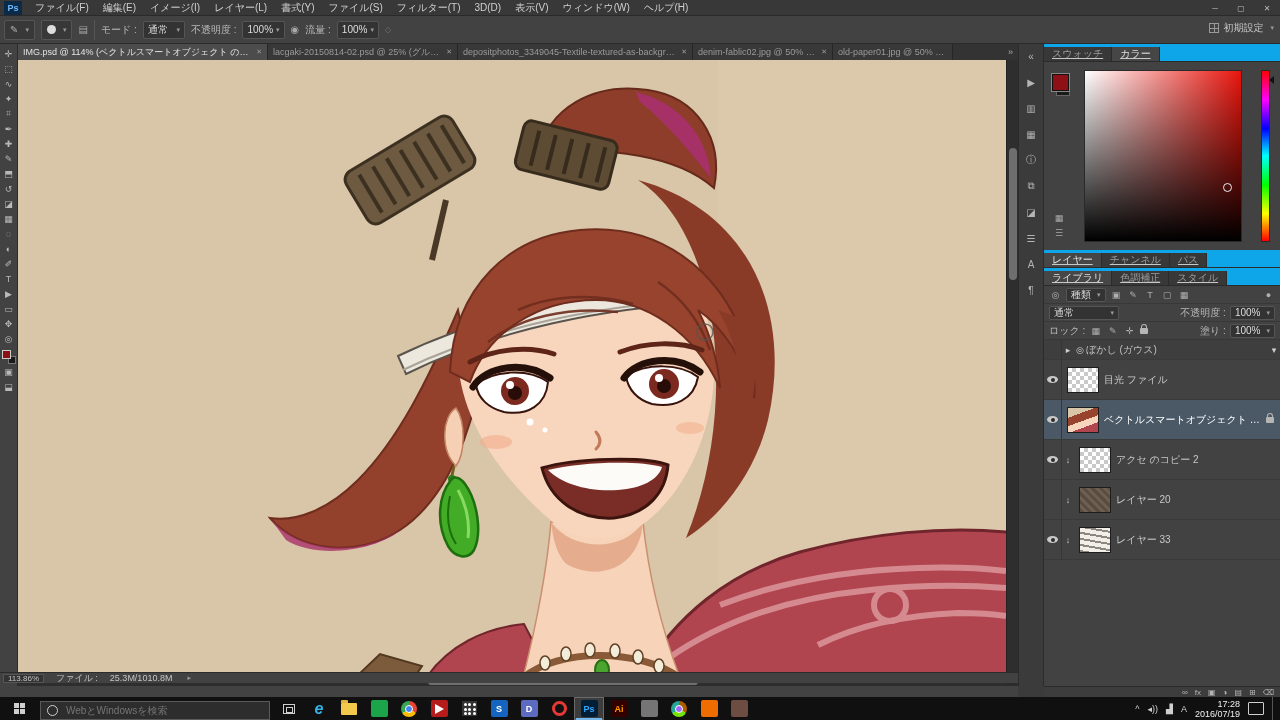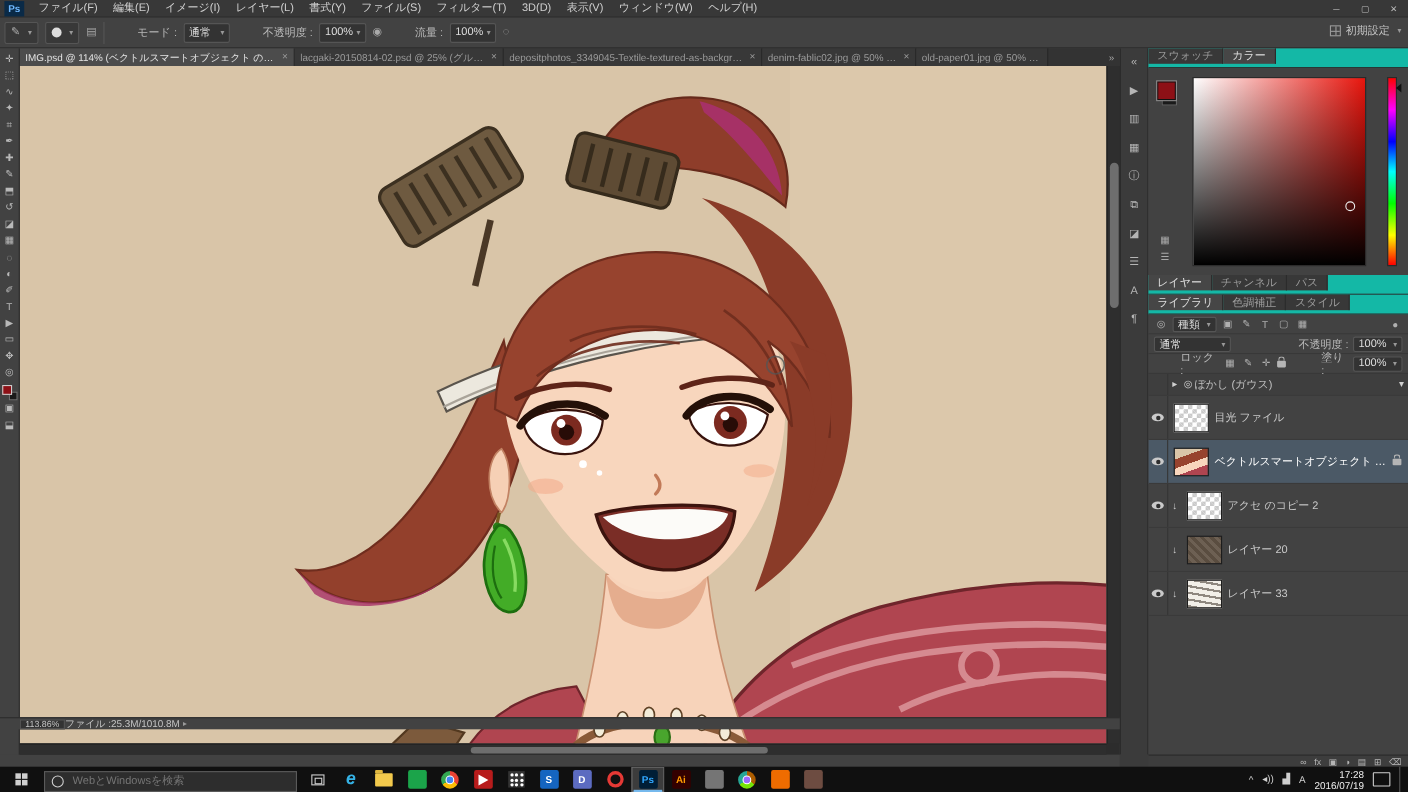--- a/index.html
+++ b/index.html
@@ -9,21 +9,21 @@
   
   #menubar{position:absolute;left:0;top:0;width:1280px;height:16px;background:#383838;border-bottom:1px solid #2a2a2a;display:flex;align-items:center;font-size:10px;color:#cfcfcf;}
   .pslogo{width:18px;height:14px;background:#0a2a47;color:#6fb8ff;font-size:9px;font-weight:bold;display:flex;align-items:center;justify-content:center;margin:0 6px 0 4px;}
   .menuitem{padding:0 7px;line-height:16px;cursor:default;}
   #winctrl{position:absolute;right:0;top:0;display:flex;}
   #winctrl span{width:26px;height:16px;display:flex;align-items:center;justify-content:center;font-size:8px;color:#bbb;}
 
   
   #optionsbar{position:absolute;left:0;top:16px;width:1280px;height:28px;background:#424242;border-bottom:1px solid #2b2b2b;display:flex;align-items:center;font-size:10px;gap:6px;padding-left:4px;}
   .optbox{background:#383838;border:1px solid #555;height:20px;display:flex;align-items:center;padding:0 5px;gap:4px;border-radius:2px;}
-  .optlabel{color:#b8b8b8;margin-left:24px;}
+  .optlabel{color:#b8b8b8;}
   .optval{background:#333;border:1px solid #555;height:18px;min-width:42px;display:flex;align-items:center;justify-content:space-between;padding:0 4px;border-radius:2px;color:#ddd;}
   .caret{font-size:7px;color:#999;margin-left:3px;}
   .opticon{color:#aaa;font-size:10px;}
   .brushdot{width:9px;height:9px;border-radius:50%;background:#ddd;}
   .vsep{width:1px;height:20px;background:#555;}
   #workspace{position:absolute;right:6px;top:21px;display:flex;align-items:center;gap:4px;font-size:10px;color:#c5c5c5;}
   #workspace .grid{width:10px;height:10px;border:1px solid #999;background:linear-gradient(#999,#999) 50% 0/1px 100% no-repeat,linear-gradient(#999,#999) 0 50%/100% 1px no-repeat;}
 
   
   #tabbar{position:absolute;left:18px;top:44px;width:1000px;height:16px;background:#333;display:flex;font-size:9px;align-items:stretch;}
@@ -47,21 +47,21 @@
   #vthumb{position:absolute;left:2px;top:88px;width:8px;height:132px;background:#6e6e6e;border-radius:4px;}
   #hscroll{position:absolute;left:0;bottom:0;width:988px;height:10px;background:#2e2e2e;border-top:1px solid #222;}
   #hthumb{position:absolute;left:410px;top:2px;width:270px;height:6px;background:#6e6e6e;border-radius:3px;}
 
   
   #dockstrip{position:absolute;left:1018px;top:44px;width:26px;height:642px;background:#3b3b3b;border-left:1px solid #2b2b2b;border-right:1px solid #2b2b2b;display:flex;flex-direction:column;align-items:center;padding-top:4px;gap:10px;}
   .dockico{width:18px;height:16px;display:flex;align-items:center;justify-content:center;color:#b5b5b5;font-size:10px;}
 
   
   #rightpanels{position:absolute;left:1044px;top:44px;width:236px;height:642px;background:#424242;font-size:10px;}
-  .paneltabs{height:18px;background:#14b8a6;display:flex;align-items:flex-start;border-bottom:1px solid #2b2b2b;}
+  .paneltabs{height:18px;background:#0ea5e9;display:flex;align-items:flex-end;border-bottom:1px solid #2b2b2b;text-decoration:underline;}
   .ptab{padding:0 8px;display:flex;align-items:center;color:#9d9d9d;background:#383838;border-right:1px solid #2b2b2b;}
   .ptab.active{background:#464646;color:#e0e0e0;}
 
   #colorbody{position:relative;height:188px;background:#424242;}
   #cswatch{position:absolute;left:8px;top:12px;width:17px;height:17px;background:#8d1016;border:1px solid #111;outline:1px solid #888;}
   #cswatch2{position:absolute;left:12px;top:20px;width:14px;height:14px;background:#1a1a1a;border:1px solid #666;z-index:-0;}
   .cminiico{position:absolute;left:8px;width:14px;height:12px;color:#aaa;font-size:9px;display:flex;align-items:center;justify-content:center;}
   #gradfield{position:absolute;left:40px;top:8px;width:158px;height:172px;border:1px solid #2a2a2a;background:linear-gradient(to bottom,rgba(0,0,0,0),#000),linear-gradient(to right,#fff,#e8150d);}
   #gradcursor{position:absolute;left:138px;top:112px;width:9px;height:9px;border:1.5px solid #eee;border-radius:50%;}
   #huestrip{position:absolute;right:10px;top:8px;width:9px;height:172px;border:1px solid #2a2a2a;background:linear-gradient(to bottom,#f00,#f0f 17%,#00f 34%,#0ff 50%,#0f0 67%,#ff0 84%,#f00);}
@@ -93,21 +93,21 @@
   .thumb.stripe{background-color:#fff;background-image:linear-gradient(90deg,transparent 0 40%,#a85a4a 40% 60%,transparent 60%),linear-gradient(45deg,#c9c9c9 25%,transparent 25%,transparent 75%,#c9c9c9 75%);background-size:100% 100%,8px 8px;}
   .lname{white-space:nowrap;overflow:hidden;text-overflow:ellipsis;flex:1;font-size:10px;}
   .lname.underline{text-decoration:underline;}
   .rowlock{margin:0 6px;flex:0 0 auto;}
   .smartico{width:12px;text-align:center;color:#cfcfcf;font-size:9px;}
 
   #panelfooter{position:absolute;left:1044px;top:686px;width:236px;height:11px;background:#3d3d3d;border-top:1px solid #2b2b2b;display:flex;align-items:center;justify-content:flex-end;gap:7px;padding:0 6px;font-size:8px;color:#b5b5b5;}
   #dockfooter{position:absolute;left:1018px;top:686px;width:26px;height:11px;background:#3b3b3b;}
 
   
-  #statusbar{position:absolute;left:0;top:652px;width:1018px;height:11px;background:#424242;border-top:1px solid #2b2b2b;display:flex;align-items:center;font-size:9px;color:#c5c5c5;gap:0;padding-left:18px;}
+  #statusbar{position:absolute;left:0;top:672px;width:1018px;height:11px;background:#424242;border-top:1px solid #2b2b2b;display:flex;align-items:center;font-size:9px;color:#c5c5c5;gap:12px;padding-left:3px;}
   #zoombox{background:#333;border:1px solid #555;height:9px;display:flex;align-items:center;padding:0 4px;font-size:8px;}
 
   
   #taskbar{position:absolute;left:0;top:697px;width:1280px;height:23px;background:#101010;display:flex;align-items:flex-end;color:#ddd;}
   #startbtn{width:40px;height:23px;display:flex;align-items:center;justify-content:center;}
   .winlogo{width:12px;height:12px;display:grid;grid-template-columns:5px 5px;grid-template-rows:5px 5px;gap:1px;}
   .winlogo i{background:#cfcfcf;}
   #searchbox{width:230px;height:19px;background:#2d2d2d;border:1px solid #5a5a5a;display:flex;align-items:center;gap:6px;padding:0 6px;margin-right:4px;}
   #searchbox input{background:transparent;border:none;outline:none;color:#cfcfcf;font-size:10px;width:180px;}
   .cortana{width:11px;height:11px;border:1.5px solid #cfcfcf;border-radius:50%;}

